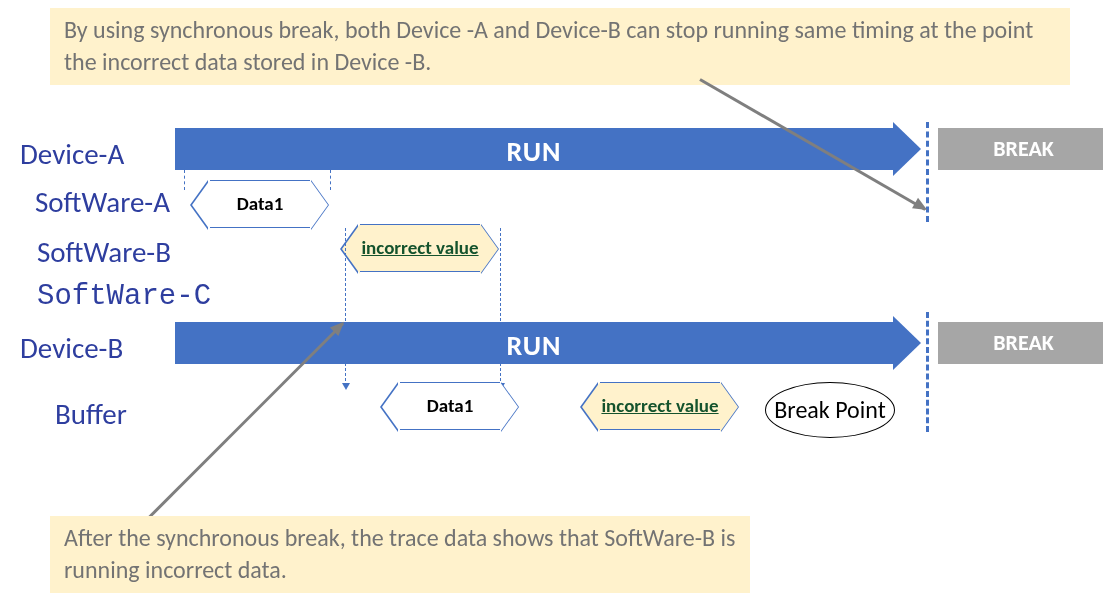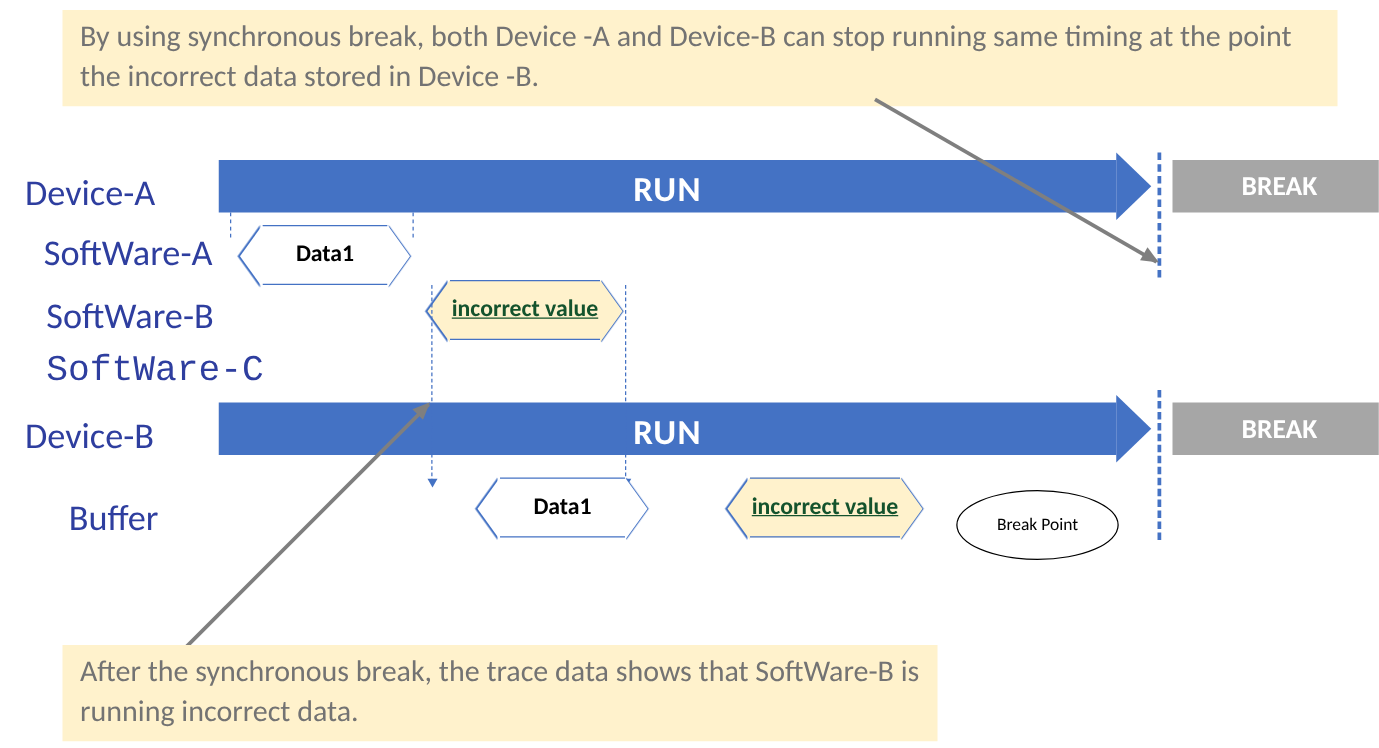--- a/index.html
+++ b/index.html
@@ -163,27 +163,27 @@
   .hex-data1-buf { left: 400px; top: 382px; width: 100px; }
   .hex-inc-buf   { left: 600px; top: 382px; width: 120px; }
 
   .ellipse {
     position: absolute;
     width: 130px;
     height: 56px;
     border: 1.5px solid #000;
     border-radius: 50%;
     text-align: center;
-    font-size: 14px;
+    font-size: 24px;
     line-height: 1.05;
     display: flex;
     align-items: center;
     justify-content: center;
     left: 765px;
-    top: 392px;
+    top: 382px;
     background: #fff;
   }
 
   .guide {
     position: absolute;
     border-left: 1px dashed #4472C4;
     width: 0;
   }
   .g1 { left: 345px; top: 228px; height: 158px; }
   .g2 { left: 500px; top: 228px; height: 158px; }

